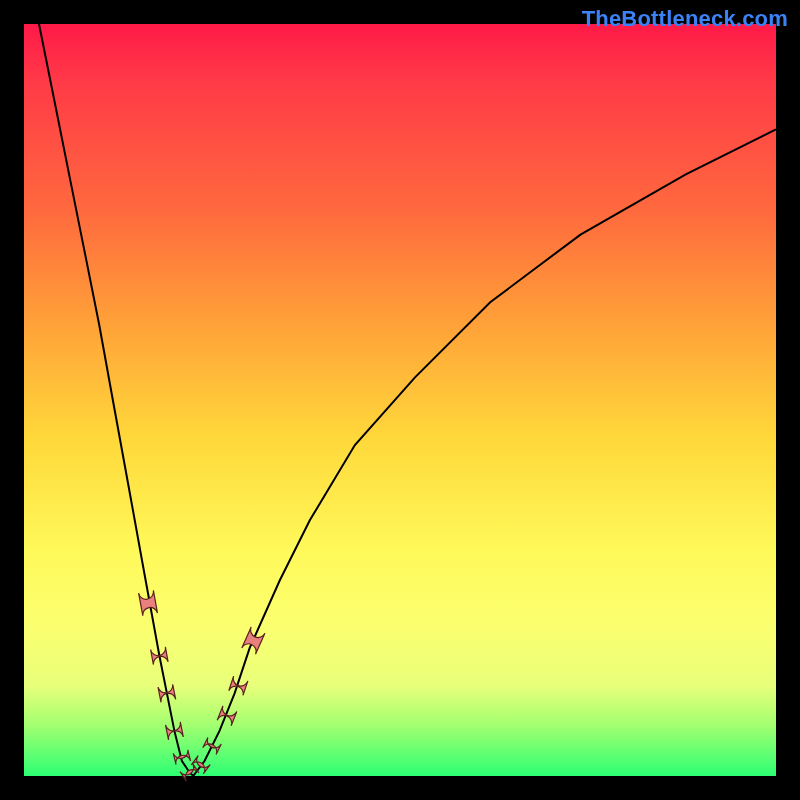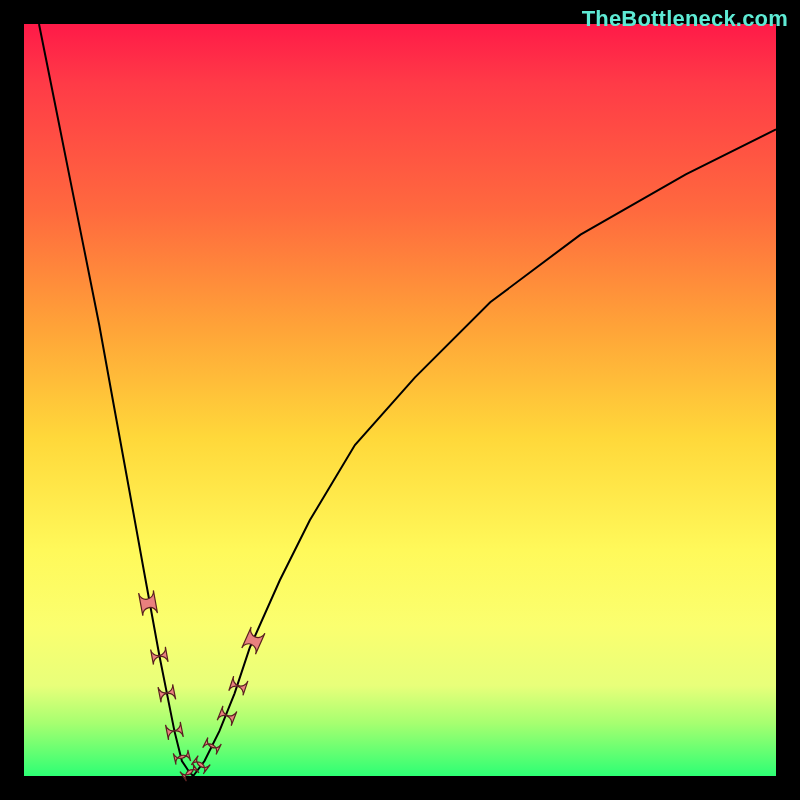--- a/index.html
+++ b/index.html
@@ -28,21 +28,21 @@
       #fbff6f 80%,
       #e8ff7a 88%,
       #a6ff70 93%,
       #2dff74 100%
     );
   }
   .watermark {
     position: absolute;
     top: 6px;
     right: 12px;
-    color: #5eead4;
+    color: #3b82f6;
     font-size: 22px;
     font-weight: 600;
     letter-spacing: 0.2px;
     pointer-events: none;
   }
   svg.plot {
     position: absolute;
     left: 0;
     top: 0;
     width: 752px;

